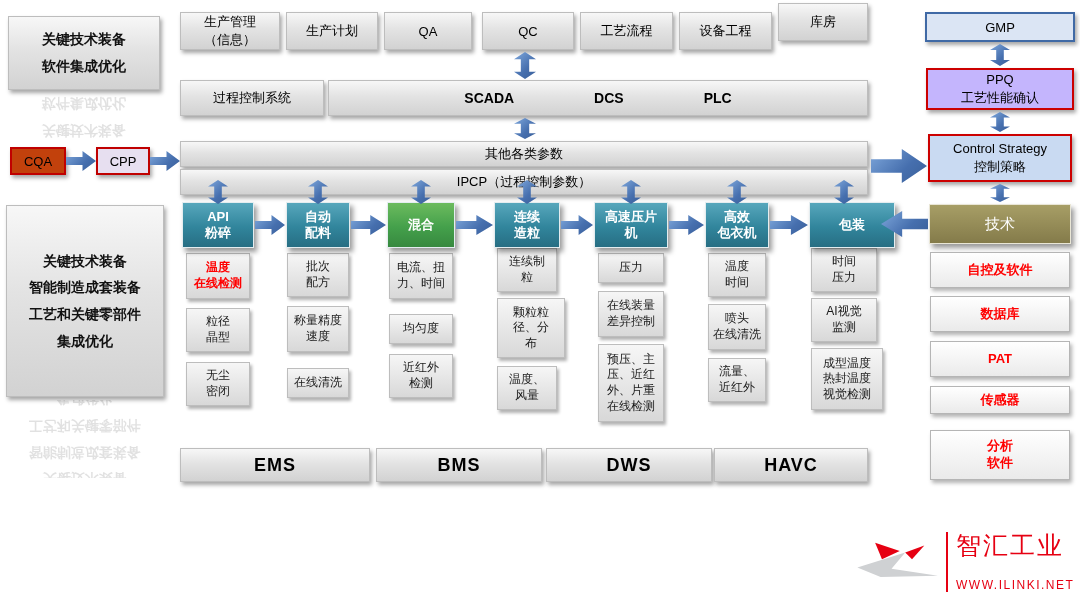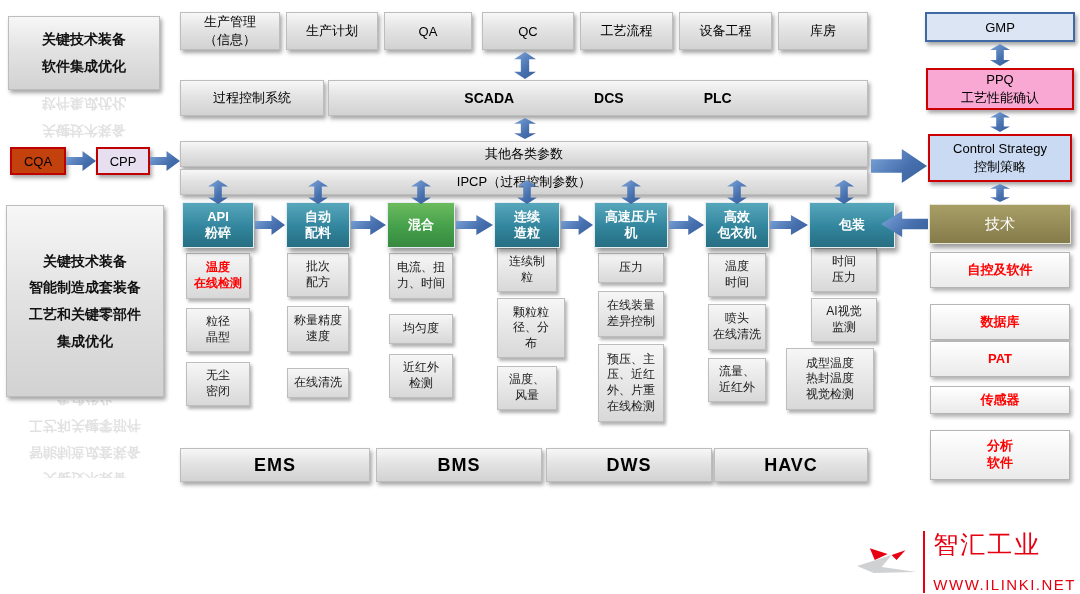--- a/index.html
+++ b/index.html
@@ -20,21 +20,21 @@
   .arrow.r{clip-path:polygon(0 30%,55% 30%,55% 0,100% 50%,55% 100%,55% 70%,0 70%)}
   .arrow.l{clip-path:polygon(100% 30%,45% 30%,45% 0,0 50%,45% 100%,45% 70%,100% 70%)}
   .arrow.v{clip-path:polygon(50% 0,100% 27%,69% 27%,69% 73%,100% 73%,50% 100%,0 73%,31% 73%,31% 27%,0 27%)}
   .sys{font-size:18px;font-weight:bold;letter-spacing:1px}
   .tech-item{background:linear-gradient(180deg,#ffffff,#eaeaea);border:1px solid #b5b5b5;box-shadow:2px 3px 4px rgba(0,0,0,.3);color:#ff0000;font-weight:bold;font-size:13px;line-height:1.3}
   .reflection{transform:scaleY(-1);opacity:.12;color:#555;font-weight:bold;overflow:hidden;filter:blur(.4px)}
   .note{font-weight:bold;font-size:14px;line-height:1.9;color:#111}
   .scada-inner{display:flex;align-items:center;justify-content:center;gap:80px;width:100%;height:100%;font-weight:bold;font-size:14px}
   .logo-text{border-left:2px solid #e60012;padding-left:8px;display:flex;flex-direction:column;justify-content:center}
   .logo-brand{font-size:25px;font-weight:normal;color:#e60012;letter-spacing:2px;line-height:1.1}
-  .logo-url{font-size:15px;color:#e60012;letter-spacing:1.5px;margin-top:18px}
+  .logo-url{font-size:12px;color:#e60012;letter-spacing:1.5px;margin-top:18px}
 </style>
 </head>
 <body>
 
 <div class="canvas">
 
   <div class="abs gray ctr pre note" style="left:8px;top:16px;width:152px;height:74px">关键技术装备
 软件集成优化</div>
   <div class="abs ctr pre note reflection" style="left:8px;top:94px;width:152px;height:46px">关键技术装备
 软件集成优化</div>
@@ -53,21 +53,21 @@
 工艺和关键零部件
 集成优化</div>
 
   <div class="abs gray ctr pre fs13" style="left:180px;top:12px;width:100px;height:38px">生产管理
 （信息）</div>
   <div class="abs gray ctr fs13" style="left:286px;top:12px;width:92px;height:38px">生产计划</div>
   <div class="abs gray ctr fs13" style="left:482px;top:12px;width:92px;height:38px">QC</div>
   <div class="abs gray ctr fs13" style="left:384px;top:12px;width:88px;height:38px">QA</div>
   <div class="abs gray ctr fs13" style="left:580px;top:12px;width:93px;height:38px">工艺流程</div>
   <div class="abs gray ctr fs13" style="left:679px;top:12px;width:93px;height:38px">设备工程</div>
-  <div class="abs gray ctr fs13" style="left:778px;top:12px;width:90px;height:38px">库房</div>
+  <div class="abs gray ctr fs13" style="left:778px;top:3px;width:90px;height:38px">库房</div>
 
   <div class="abs arrow v" style="left:514px;top:52px;width:22px;height:27px"></div>
 
   <div class="abs gray ctr fs13" style="left:180px;top:80px;width:144px;height:36px">过程控制系统</div>
   <div class="abs gray" style="left:328px;top:80px;width:540px;height:36px">
     <div class="scada-inner">
       <span>SCADA</span>
       <span>DCS</span>
       <span>PLC</span>
     </div>
@@ -147,42 +147,42 @@
 时间</div>
   <div class="abs item ctr pre" style="left:708px;top:304px;width:58px;height:46px">喷头
 在线清洗</div>
   <div class="abs item ctr pre" style="left:708px;top:358px;width:58px;height:44px">流量、
 近红外</div>
 
   <div class="abs item ctr pre" style="left:811px;top:248px;width:66px;height:44px">时间
 压力</div>
   <div class="abs item ctr pre" style="left:811px;top:298px;width:66px;height:44px">AI视觉
 监测</div>
-  <div class="abs item ctr pre fs11" style="left:786px;top:348px;width:88px;height:62px">成型温度
+  <div class="abs item ctr pre fs11" style="left:811px;top:348px;width:72px;height:62px">成型温度
 热封温度
 视觉检测</div>
 
   <div class="abs gray ctr sys" style="left:180px;top:448px;width:190px;height:34px">EMS</div>
   <div class="abs gray ctr sys" style="left:376px;top:448px;width:166px;height:34px">BMS</div>
   <div class="abs gray ctr sys" style="left:546px;top:448px;width:166px;height:34px">DWS</div>
   <div class="abs gray ctr sys" style="left:714px;top:448px;width:154px;height:34px">HAVC</div>
 
   <div class="abs ctr bold fs13" style="left:925px;top:12px;width:150px;height:30px;background:#dbe5f4;border:2px solid #3f69a5;box-shadow:2px 3px 4px rgba(0,0,0,.35)">GMP</div>
   <div class="abs arrow v" style="left:990px;top:44px;width:20px;height:22px"></div>
-  <div class="abs ctr pre bold fs13" style="left:926px;top:68px;width:148px;height:42px;background:#f9a8d4;border:2px solid #cc0000;box-shadow:2px 3px 4px rgba(0,0,0,.35);line-height:1.35">PPQ
+  <div class="abs ctr pre bold fs13" style="left:926px;top:68px;width:148px;height:42px;background:#c4b5fd;border:2px solid #cc0000;box-shadow:2px 3px 4px rgba(0,0,0,.35);line-height:1.35">PPQ
 工艺性能确认</div>
   <div class="abs arrow v" style="left:990px;top:112px;width:20px;height:20px"></div>
   <div class="abs ctr pre bold fs13" style="left:928px;top:134px;width:144px;height:48px;background:#c9daf2;border:2px solid #cc0000;box-shadow:2px 3px 4px rgba(0,0,0,.35);line-height:1.35">Control Strategy
 控制策略</div>
   <div class="abs arrow v" style="left:990px;top:184px;width:20px;height:18px"></div>
   <div class="abs ctr bold" style="left:929px;top:204px;width:142px;height:40px;font-size:15px;color:#fff;background:linear-gradient(180deg,#a79e66,#847b4a);border:1px solid #e9e6d6;box-shadow:3px 4px 5px rgba(0,0,0,.4)">技术</div>
   <div class="abs arrow l" style="left:881px;top:211px;width:47px;height:26px"></div>
 
   <div class="abs tech-item ctr" style="left:930px;top:252px;width:140px;height:36px">自控及软件</div>
-  <div class="abs tech-item ctr" style="left:930px;top:304px;width:140px;height:36px">数据库</div>
+  <div class="abs tech-item ctr" style="left:930px;top:296px;width:140px;height:36px">数据库</div>
   <div class="abs tech-item ctr" style="left:930px;top:341px;width:140px;height:36px">PAT</div>
   <div class="abs tech-item ctr" style="left:930px;top:386px;width:140px;height:28px">传感器</div>
   <div class="abs tech-item ctr pre" style="left:930px;top:430px;width:140px;height:50px">分析
 软件</div>
 
   <div class="abs" style="left:856px;top:533px;width:220px;height:58px;display:flex;align-items:center;gap:8px">
     <svg width="82" height="50" viewBox="0 0 120 64">
       <polygon fill="#cfd1d3" points="2,40 72,18 52,42 120,52 36,54"></polygon>
       <polygon fill="#e60012" points="28,4 64,16 38,28"></polygon>
       <polygon fill="#e60012" points="72,18 100,8 82,28"></polygon>

